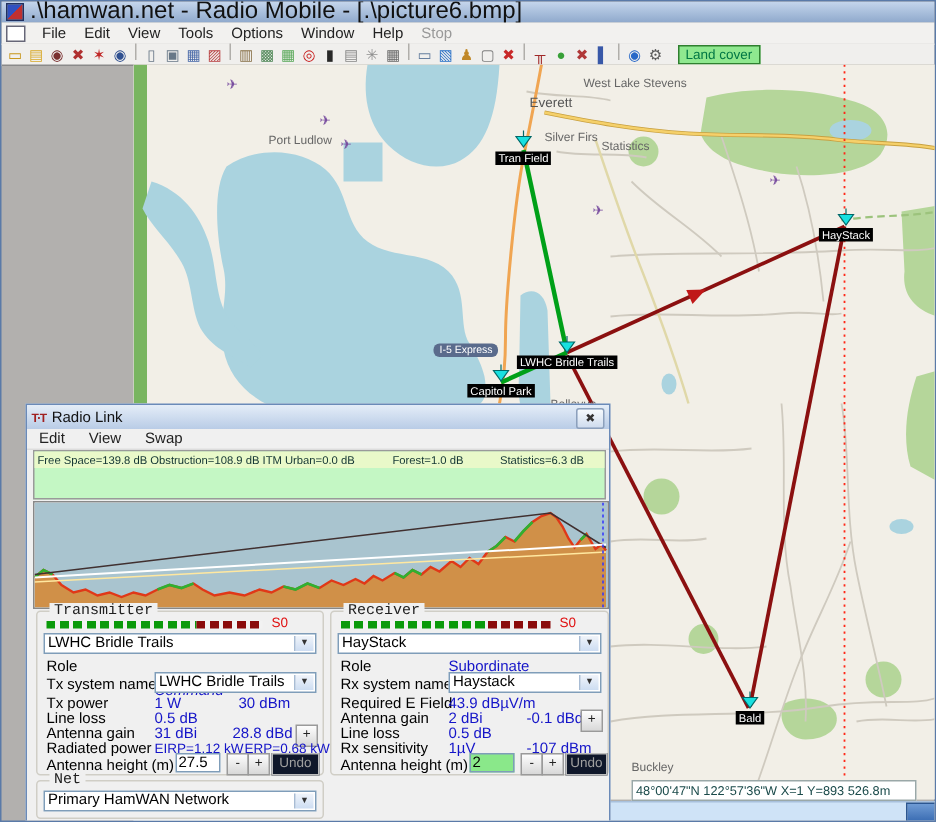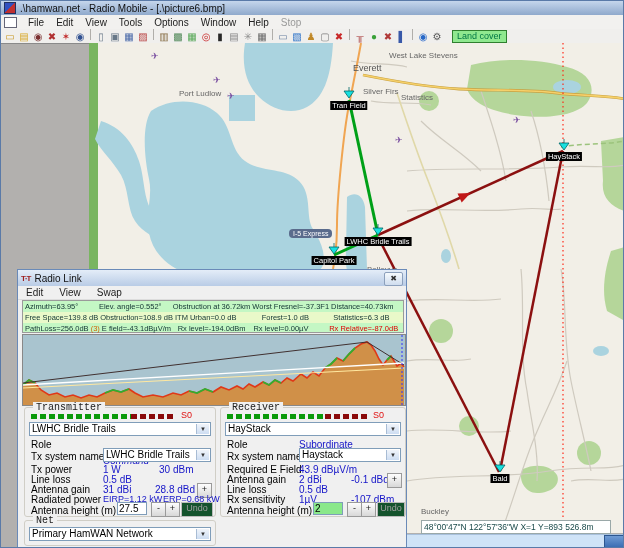--- a/index.html
+++ b/index.html
@@ -1,21 +1,21 @@
 <!DOCTYPE html>
 <html><head>
 <meta charset="utf-8">
 <style>
   html,body{margin:0;padding:0;}
   body{width:624px;height:548px;position:relative;overflow:hidden;background:#b2b0ae;
        font-family:"Liberation Sans",sans-serif;font-size:11px;border:1px solid #5a7aa8;box-sizing:border-box;}
   .abs{position:absolute;}
   
   .titlebar{left:0;top:0;right:0;height:14px;background:linear-gradient(#c5d6ec,#8fa9cc);
-            display:flex;align-items:center;padding-left:3px;color:#111;font-size:10px;}
+            display:flex;align-items:center;padding-left:3px;color:#111;font-size:16px;}
   .appicon{width:10px;height:10px;background:linear-gradient(135deg,#3050c0 50%,#c03030 50%);
            border:1px solid #203060;margin-right:4px;}
   .menubar{left:0;top:14px;right:0;height:14px;background:#f2f1ef;border-bottom:1px solid #d8d6d2;
            display:flex;align-items:center;font-size:10px;color:#222;}
   .menubar .mdi{width:11px;height:9px;border:1px solid #667;background:#fff;margin:0 5px 0 3px;}
   .menubar span.mi{padding:0 6px;}
   .menubar span.dis{color:#999;}
   .toolbar{left:0;top:28px;right:0;height:14px;background:#f0efed;border-bottom:1px solid #8a8a8a;
            display:flex;align-items:center;padding-left:2px;}
   .tbi{width:14px;height:12px;font-size:10px;line-height:12px;text-align:center;display:inline-block;}
@@ -63,21 +63,21 @@
   .combo{background:#fff;border:1px solid #7f9db9;height:14px;box-sizing:border-box;font-size:10px;
          line-height:12px;padding-left:2px;white-space:nowrap;overflow:hidden;}
   .combo .arrow{position:absolute;right:1px;top:1px;bottom:1px;width:12px;
         background:linear-gradient(#f0f4fa,#cdddf2);border-left:1px solid #a8bcd4;
         font-size:6px;text-align:center;line-height:11px;color:#333;}
   input.fld{position:absolute;border:1px solid #7f9db9;background:#fff;font-size:10px;height:13px;
             padding:0 1px;box-sizing:border-box;font-family:"Liberation Sans",sans-serif;}
   input.green{background:#8ae88a;}
   .spin{position:absolute;width:13px;height:13px;background:linear-gradient(#fdfdfd,#d8d8d8);
         border:1px solid #9a9a9a;font-size:9px;line-height:11px;text-align:center;color:#222;}
-  .undo{position:absolute;width:36px;height:13px;background:#14532d;border:1px solid #bcbcbc;
+  .undo{position:absolute;width:36px;height:13px;background:#0f172a;border:1px solid #bcbcbc;
         color:#a0a0a0;font-size:9px;line-height:11px;text-align:center;}
   .smgreen{position:absolute;height:5px;background:repeating-linear-gradient(90deg,#0a9a0a 0 6px,#f2f2f2 6px 9px);}
   .smred{position:absolute;height:5px;background:repeating-linear-gradient(90deg,#8a0a0a 0 6px,#f2f2f2 6px 9px);}
   .s0{position:absolute;color:#e01010;font-size:9px;}
 </style>
 </head>
 <body>
 
 <div class="abs titlebar">
   <span class="appicon"></span>
@@ -226,40 +226,26 @@
     <span>Radio Link</span>
     <span class="dclose">✖</span>
   </div>
   <div class="abs dmenu">
     <span>Edit</span>
     <span>View</span>
     <span>Swap</span>
   </div>
 
   <div class="abs infopanel">
-    <div class="irow">
-      <div>Azimuth=63.95°</div>
-      <div>Elev. angle=0.552°</div>
-      <div>Obstruction at 36.72km</div>
-      <div>Worst Fresnel=-37.3F1</div>
-      <div>Distance=40.73km</div>
-    </div>
     <div class="irow alt">
       <div>Free Space=139.8 dB</div>
       <div>Obstruction=108.9 dB ITM</div>
       <div>Urban=0.0 dB</div>
       <div>Forest=1.0 dB</div>
       <div>Statistics=6.3 dB</div>
-    </div>
-    <div class="irow">
-      <div><span>PathLoss=256.0dB</span> <span class="orange">(3)</span></div>
-      <div>E field=-43.1dBµV/m</div>
-      <div>Rx level=-194.0dBm</div>
-      <div>Rx level=0.00µV</div>
-      <div class="red">Rx Relative=-87.0dB</div>
     </div>
   </div>
 
   <div class="abs profile">
     <svg width="382" height="70" viewBox="0 0 382 70">
       <rect width="382" height="70" fill="#a9c4cf"></rect>
       <polygon fill="#d09048" points="0,50 6,45 12,48 18,55 26,60 34,58 42,62 50,60 58,63 66,60 74,62 82,58 90,55 98,57 106,54 112,58 120,62 130,60 140,62 150,58 158,60 166,56 174,58 182,54 190,57 198,52 206,55 214,51 220,54 226,49 232,52 240,47 246,50 252,45 258,48 264,43 270,46 278,39 284,43 290,37 296,41 302,33 308,29 314,23 320,26 326,19 332,13 338,9 344,7 348,10 352,16 356,24 360,30 364,25 368,21 371,26 374,31 378,28 381,32 381,70 0,70"></polygon>
       <polyline fill="none" stroke="#e03818" stroke-width="1.6" points="0,50 6,45 12,48 18,55 26,60 34,58 42,62 50,60 58,63 66,60 74,62 82,58 90,55 98,57 106,54 112,58 120,62 130,60 140,62 150,58 158,60 166,56 174,58 182,54 190,57 198,52 206,55 214,51 220,54 226,49 232,52 240,47 246,50 252,45 258,48 264,43 270,46 278,39 284,43 290,37 296,41 302,33 308,29 314,23 320,26 326,19 332,13 338,9 344,7 348,10 352,16 356,24 360,30 364,25 368,21 371,26 374,31 378,28 381,32"></polyline>
       <g fill="none" stroke="#30b030" stroke-width="1.8">
         <polyline points="0,50 6,45 12,48"></polyline>

